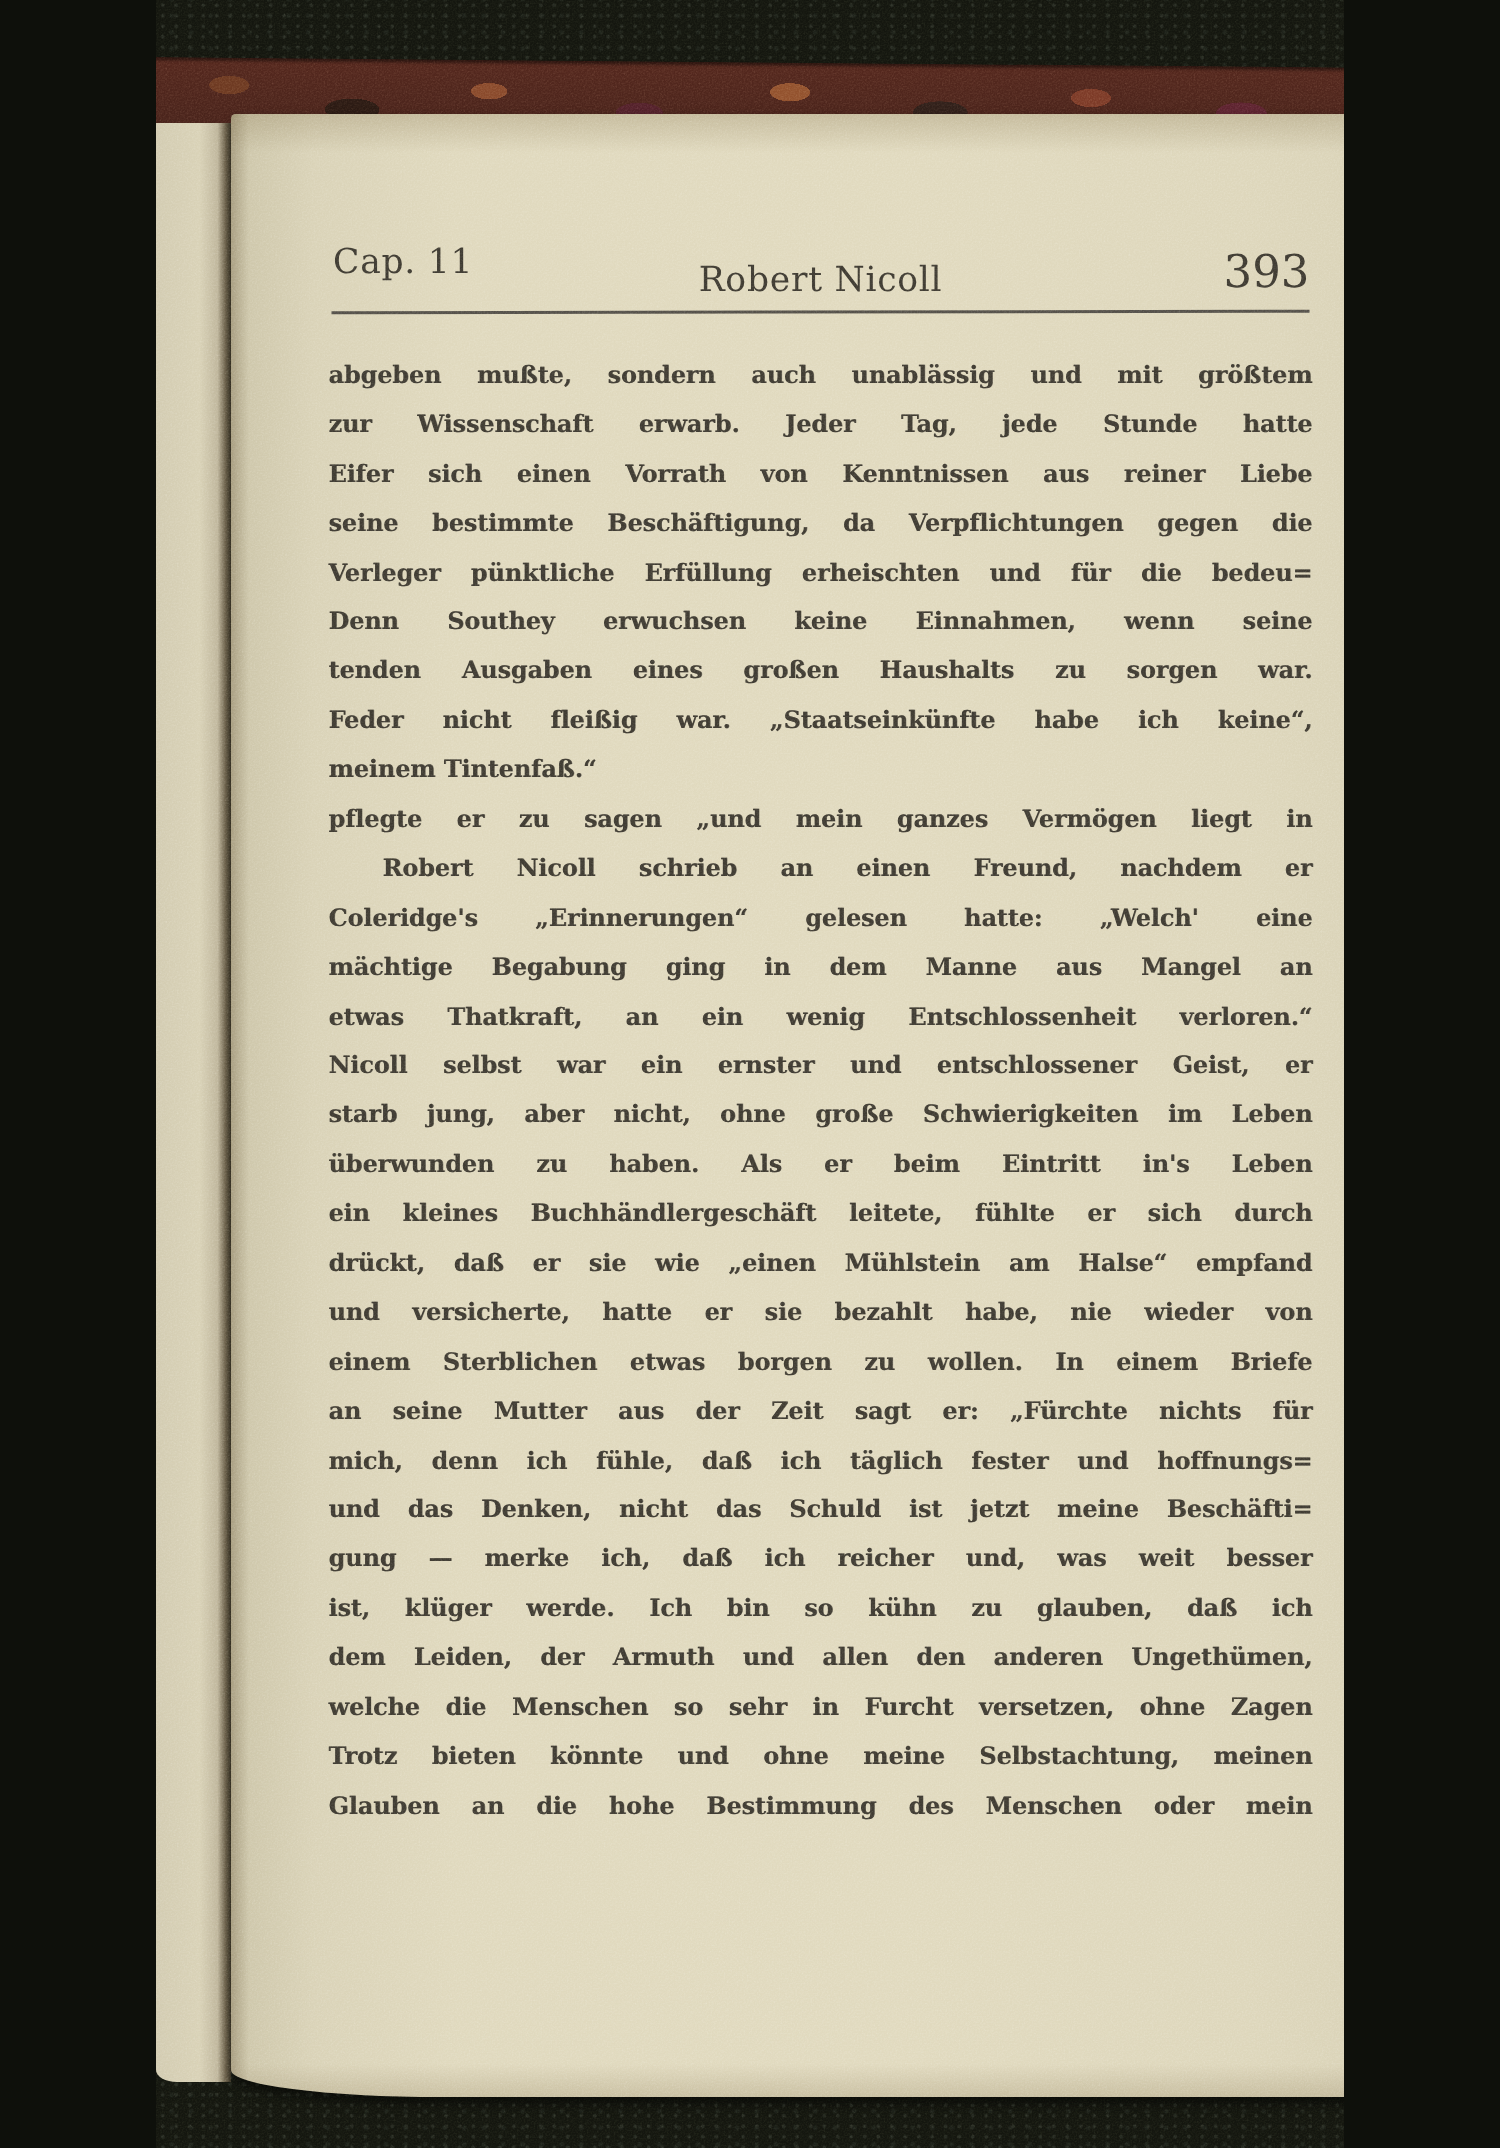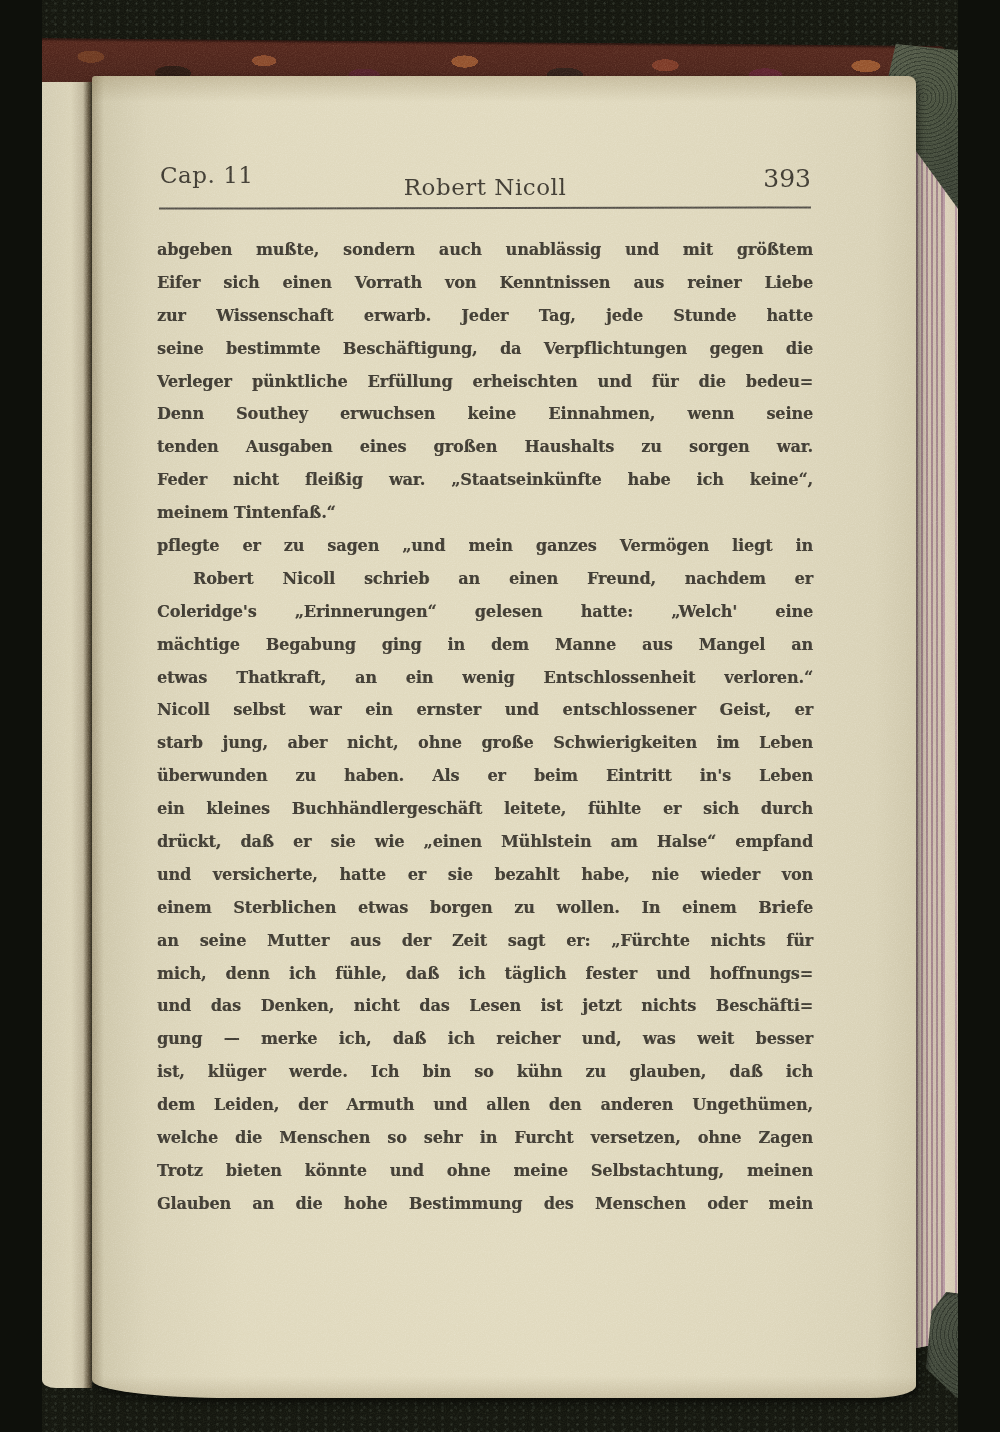--- a/index.html
+++ b/index.html
@@ -1,17 +1,17 @@
 <!DOCTYPE html>
 <html><head>
 <meta charset="utf-8">
 <style>
   html,body{margin:0;padding:0;background:#0e100b;}
   .stage{
-    position:relative;width:916px;height:1432px;margin:0 auto;overflow:hidden;
+    position:relative;width:792px;height:1432px;margin:0 auto;overflow:hidden;
     background-color:#14160f;
     background-image:
       radial-gradient(circle, #272b22 0 .8px, transparent 1.6px),
       radial-gradient(circle, #1e221a 0 1px, transparent 2px);
     background-size:9px 7px, 13px 11px;
     background-position:0 0, 4px 5px;
     font-family:"DejaVu Serif", serif;
   }
   
   .board-top{
@@ -122,21 +122,21 @@
       linear-gradient(180deg, rgba(130,112,74,.28) 0, rgba(130,112,74,0) 26px),
       linear-gradient(0deg, rgba(120,102,66,.22) 0, rgba(120,102,66,0) 22px),
       linear-gradient(90deg,#a99f82 0,#cfc8ac 12px,#dad3b8 55px,#e0d9be 150px,#e1dabf 55%,#ded7bc 82%,#d9d2b7 95%,#cfc7ab 100%);
     box-shadow:2px 4px 8px rgba(0,0,0,.55);
   }
   
   .content{position:absolute;left:65px;top:0;width:656px;height:100%;color:#403c33;}
   .hdr{position:absolute;top:86px;left:0;width:100%;height:32px;font-size:23px;}
   .hdr .chap{position:absolute;left:3px;top:0;letter-spacing:.5px;}
   .hdr .title{position:absolute;left:50%;top:12px;transform:translateX(-50%);letter-spacing:.5px;}
-  .hdr .pno{position:absolute;right:2px;top:2px;font-size:25px;}
+  .hdr .pno{position:absolute;right:2px;top:2px;font-size:30px;}
   .rule{position:absolute;left:2px;top:131px;width:652px;height:2px;background:#55514a;transform:rotate(-.1deg);}
   .lines{position:absolute;left:0;top:158px;width:656px;font-size:16px;font-weight:600;letter-spacing:-.1px;}
   .line{
     height:32.9px;line-height:32.9px;white-space:nowrap;
     text-align:justify;text-align-last:justify;
     text-shadow:.3px 0 0 rgba(64,60,51,.55);
   }
   .line.para-end{text-align-last:left;}
   .line.indent{padding-left:36px;}
   
@@ -164,43 +164,43 @@
   <div class="main-page">
     <div class="content">
       <div class="hdr">
         <span class="chap">Cap. 11</span>
         <span class="title">Robert Nicoll</span>
         <span class="pno">393</span>
       </div>
       <div class="rule"></div>
       <div class="lines">
         <div class="line">abgeben mußte, sondern auch unablässig und mit größtem</div>
+        <div class="line">zur Wissenschaft erwarb. Jeder Tag, jede Stunde hatte</div>
         <div class="line">Eifer sich einen Vorrath von Kenntnissen aus reiner Liebe</div>
-        <div class="line">zur Wissenschaft erwarb. Jeder Tag, jede Stunde hatte</div>
         <div class="line">seine bestimmte Beschäftigung, da Verpflichtungen gegen die</div>
         <div class="line">Verleger pünktliche Erfüllung erheischten und für die bedeu=</div>
         <div class="line">Denn Southey erwuchsen keine Einnahmen, wenn seine</div>
         <div class="line">tenden Ausgaben eines großen Haushalts zu sorgen war.</div>
         <div class="line">Feder nicht fleißig war. „Staatseinkünfte habe ich keine“,</div>
         <div class="line para-end">meinem Tintenfaß.“</div>
         <div class="line">pflegte er zu sagen „und mein ganzes Vermögen liegt in</div>
         <div class="line indent">Robert Nicoll schrieb an einen Freund, nachdem er</div>
         <div class="line">Coleridge's „Erinnerungen“ gelesen hatte: „Welch' eine</div>
         <div class="line">mächtige Begabung ging in dem Manne aus Mangel an</div>
         <div class="line">etwas Thatkraft, an ein wenig Entschlossenheit verloren.“</div>
         <div class="line">Nicoll selbst war ein ernster und entschlossener Geist, er</div>
         <div class="line">starb jung, aber nicht, ohne große Schwierigkeiten im Leben</div>
         <div class="line">überwunden zu haben. Als er beim Eintritt in's Leben</div>
         <div class="line">ein kleines Buchhändlergeschäft leitete, fühlte er sich durch</div>
         <div class="line">drückt, daß er sie wie „einen Mühlstein am Halse“ empfand</div>
         <div class="line">und versicherte, hatte er sie bezahlt habe, nie wieder von</div>
         <div class="line">einem Sterblichen etwas borgen zu wollen. In einem Briefe</div>
         <div class="line">an seine Mutter aus der Zeit sagt er: „Fürchte nichts für</div>
         <div class="line">mich, denn ich fühle, daß ich täglich fester und hoffnungs=</div>
-        <div class="line">und das Denken, nicht das Lesen ist jetzt nichts Beschäfti=</div>
+        <div class="line">und das Denken, nicht das Schuld ist jetzt meine Beschäfti=</div>
         <div class="line">gung — merke ich, daß ich reicher und, was weit besser</div>
         <div class="line">ist, klüger werde. Ich bin so kühn zu glauben, daß ich</div>
         <div class="line">dem Leiden, der Armuth und allen den anderen Ungethümen,</div>
         <div class="line">welche die Menschen so sehr in Furcht versetzen, ohne Zagen</div>
         <div class="line">Trotz bieten könnte und ohne meine Selbstachtung, meinen</div>
         <div class="line">Glauben an die hohe Bestimmung des Menschen oder mein</div>
       </div>
     </div>
   </div>
 

